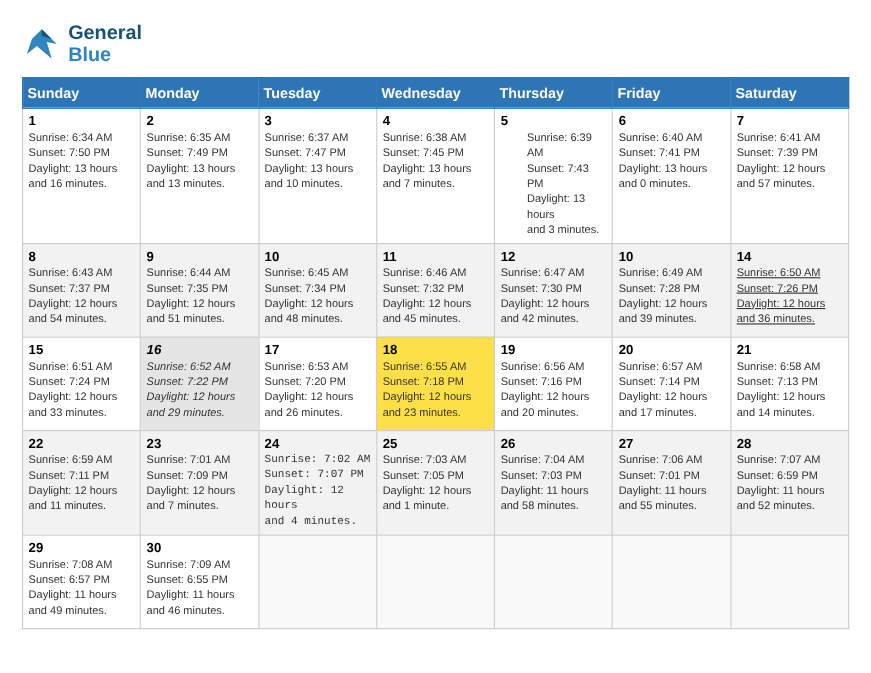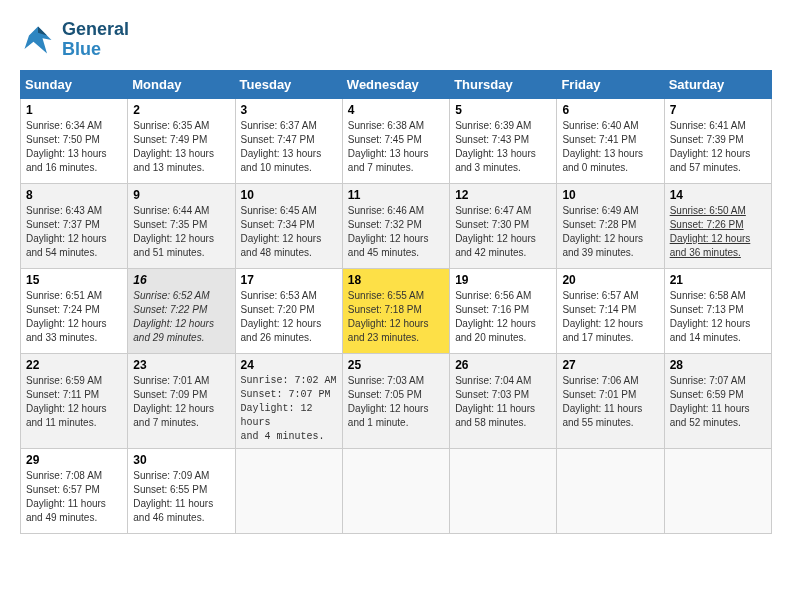--- a/index.html
+++ b/index.html
@@ -151,21 +151,21 @@
         </td>
         <td style="background-color: rgb(255, 255, 255);">
           <span class="day-num">4</span>
           <div class="day-info" style="white-space: pre-line;">Sunrise: 6:38 AM
 Sunset: 7:45 PM
 Daylight: 13 hours
 and 7 minutes.</div>
         </td>
         <td style="background-color: rgb(255, 255, 255);">
           <span class="day-num">5</span>
-          <div class="day-info" style="white-space: pre-line;">Sunrise: 6:39 AM
+          <div class="day-info" style="white-space: pre-line; margin-left: 24px;">Sunrise: 6:39 AM
 Sunset: 7:43 PM
 Daylight: 13 hours
 and 3 minutes.</div>
         </td>
         <td style="background-color: rgb(255, 255, 255);">
           <span class="day-num">6</span>
           <div class="day-info" style="white-space: pre-line;">Sunrise: 6:40 AM
 Sunset: 7:41 PM
 Daylight: 13 hours
 and 0 minutes.</div>

